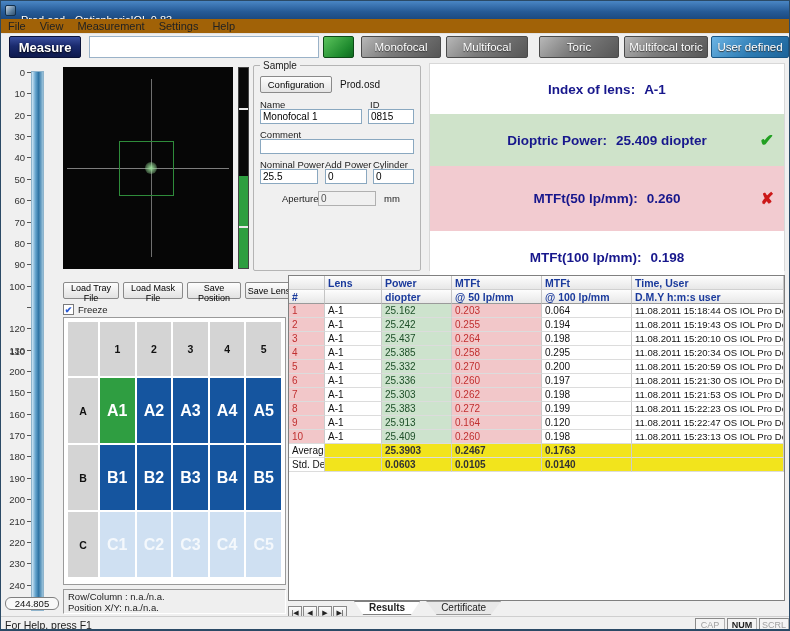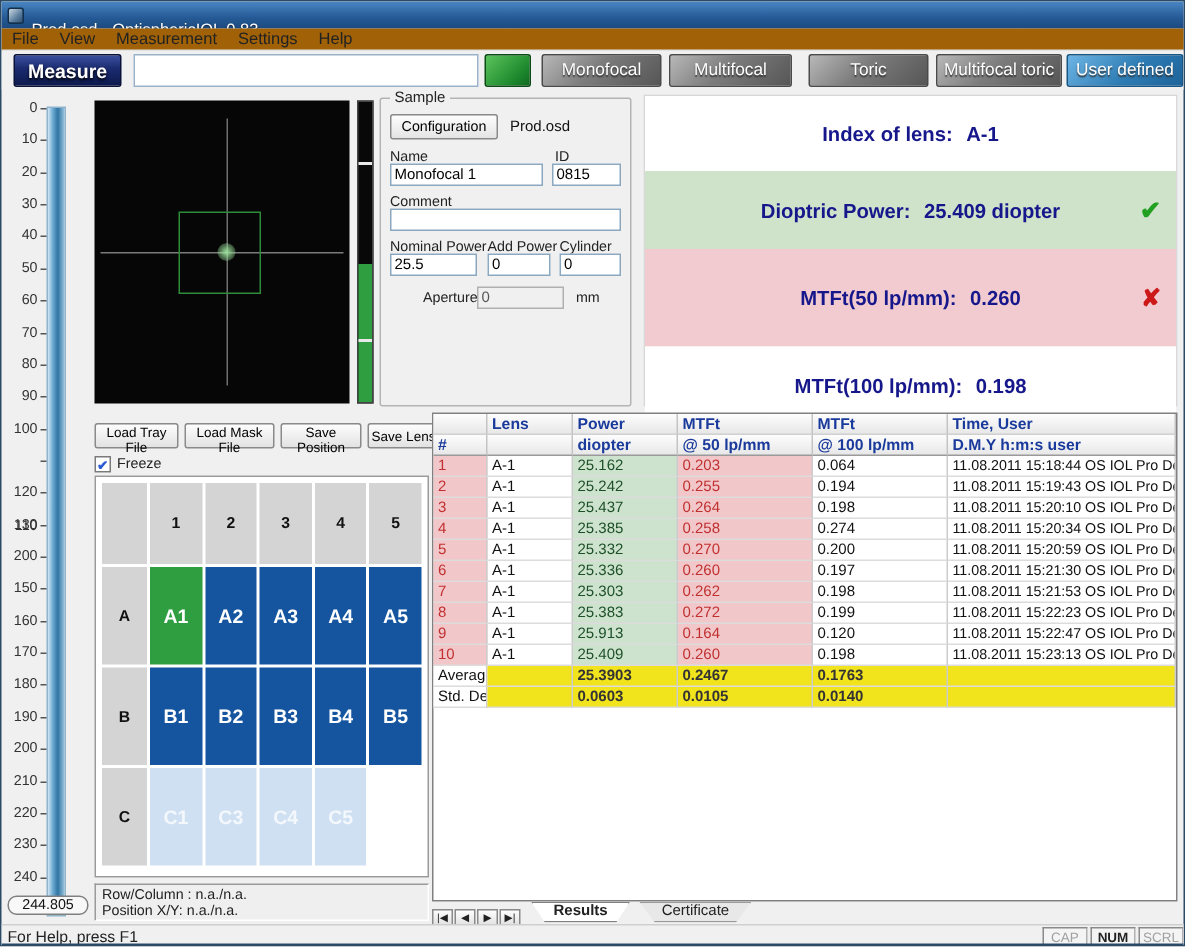--- a/index.html
+++ b/index.html
@@ -83,21 +83,21 @@
   .freeze-wrap { position:absolute; left:62px; top:302px; height:12px; display:flex; align-items:center; font-size:9.5px; color:#222; }
   .checkbox { width:11px; height:11px; background:#fff; border:1px solid #7a7a7a; margin-right:4px;
     font-size:9px; line-height:10px; text-align:center; color:#2a5ad4; font-weight:bold; }
 
   
   .tray-panel { position:absolute; left:62px; top:316px; width:223px; height:268px; background:#fff; border:1px solid #9a9a9a; }
   .tray-grid { position:absolute; left:4px; top:4px; width:213px; height:258px; display:grid;
     grid-template-columns:30px repeat(5,1fr); grid-template-rows:54px 65px 65px 65px; gap:2px; background:#fff; }
   .tray-head { background:#d4d4d4; display:flex; align-items:center; justify-content:center;
     font-size:10.5px; font-weight:bold; color:#111; }
-  .tray-cell { display:flex; align-items:center; justify-content:center; font-size:13px; font-weight:bold; color:#fff; }
+  .tray-cell { display:flex; align-items:center; justify-content:center; font-size:16px; font-weight:bold; color:#fff; }
   .tray-cell.selected { background:#2f9e41; }
   .tray-cell.filled   { background:#15559f; }
   .tray-cell.empty    { background:#cfe0f2; color:#f4f8fc; }
 
   
   .pos-info { position:absolute; left:62px; top:588px; width:223px; height:25px; background:#efefef;
     border:1px solid #9a9a9a; border-right-color:#fff; border-bottom-color:#fff; font-size:9.5px; color:#222;
     padding:1px 4px; line-height:11px; }
 
   
@@ -309,20 +309,21 @@
         <div class="tray-cell filled">A4</div>
         <div class="tray-cell filled">A5</div>
         <div class="tray-head">B</div>
         <div class="tray-cell filled">B1</div>
         <div class="tray-cell filled">B2</div>
         <div class="tray-cell filled">B3</div>
         <div class="tray-cell filled">B4</div>
         <div class="tray-cell filled">B5</div>
         <div class="tray-head">C</div>
         <div class="tray-cell empty">C1</div>
+        <div class="tray-cell empty">C2</div>
         <div class="tray-cell empty">C3</div>
         <div class="tray-cell empty">C4</div>
         <div class="tray-cell empty">C5</div>
       </div>
   </div>
 
   
   <div class="pos-info">
     <div>Row/Column : n.a./n.a.</div>
     <div>Position X/Y: n.a./n.a.</div>
@@ -369,21 +370,21 @@
           <div class="td c-power">25.437</div>
           <div class="td c-mtf50">0.264</div>
           <div class="td c-mtf100">0.198</div>
           <div class="td c-time">11.08.2011 15:20:10 OS IOL Pro Demo</div>
         </div>
         <div class="tgrid">
           <div class="td c-num">4</div>
           <div class="td c-lens">A-1</div>
           <div class="td c-power">25.385</div>
           <div class="td c-mtf50">0.258</div>
-          <div class="td c-mtf100">0.274</div>
+          <div class="td c-mtf100">0.295</div>
           <div class="td c-time">11.08.2011 15:20:34 OS IOL Pro Demo</div>
         </div>
         <div class="tgrid">
           <div class="td c-num">5</div>
           <div class="td c-lens">A-1</div>
           <div class="td c-power">25.332</div>
           <div class="td c-mtf50">0.270</div>
           <div class="td c-mtf100">0.200</div>
           <div class="td c-time">11.08.2011 15:20:59 OS IOL Pro Demo</div>
         </div>

